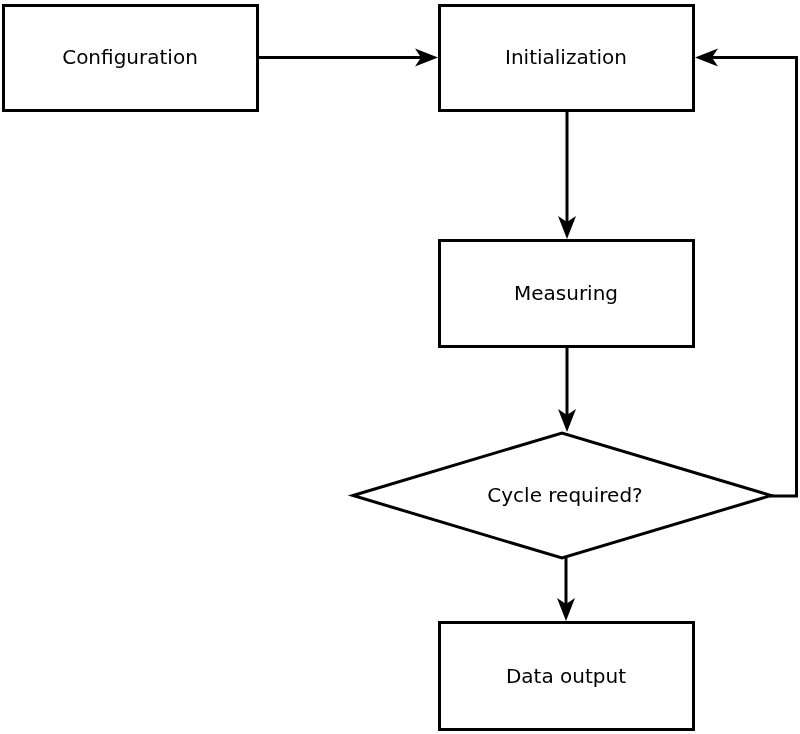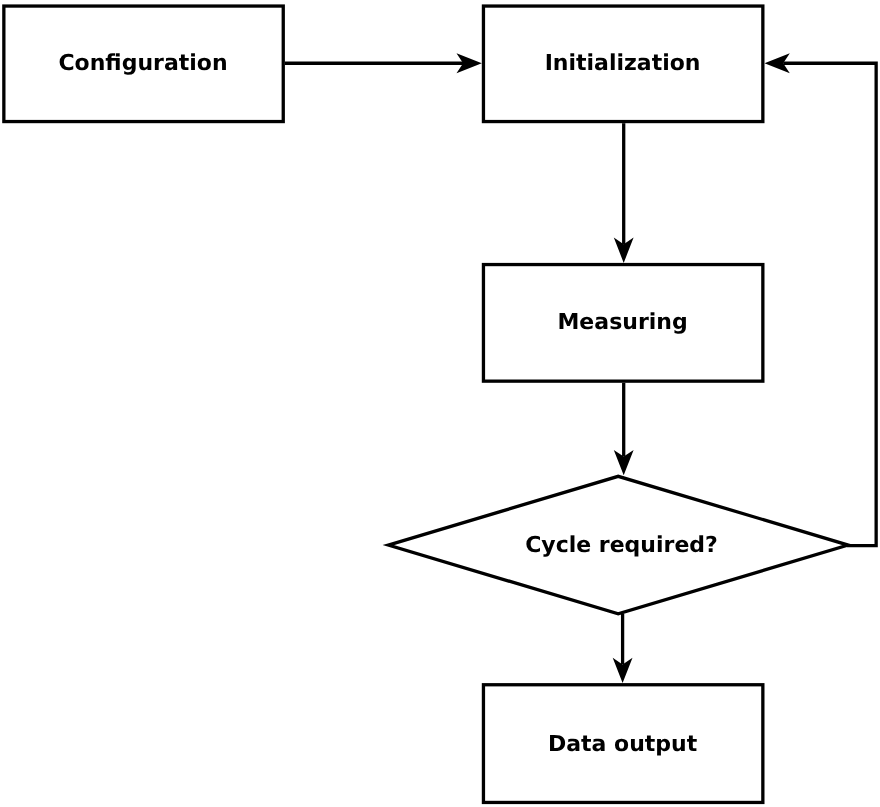--- a/index.html
+++ b/index.html
@@ -9,21 +9,20 @@
   }
   body {
     font-family: "DejaVu Sans", sans-serif;
   }
   #canvas {
     position: relative;
     width: 800px;
     height: 734px;
     background: #ffffff;
     overflow: hidden;
-    font-weight: bold;
   }
   #flow-svg {
     position: absolute;
     top: 0;
     left: 0;
     width: 800px;
     height: 734px;
     display: block;
   }
   .node-shape {

